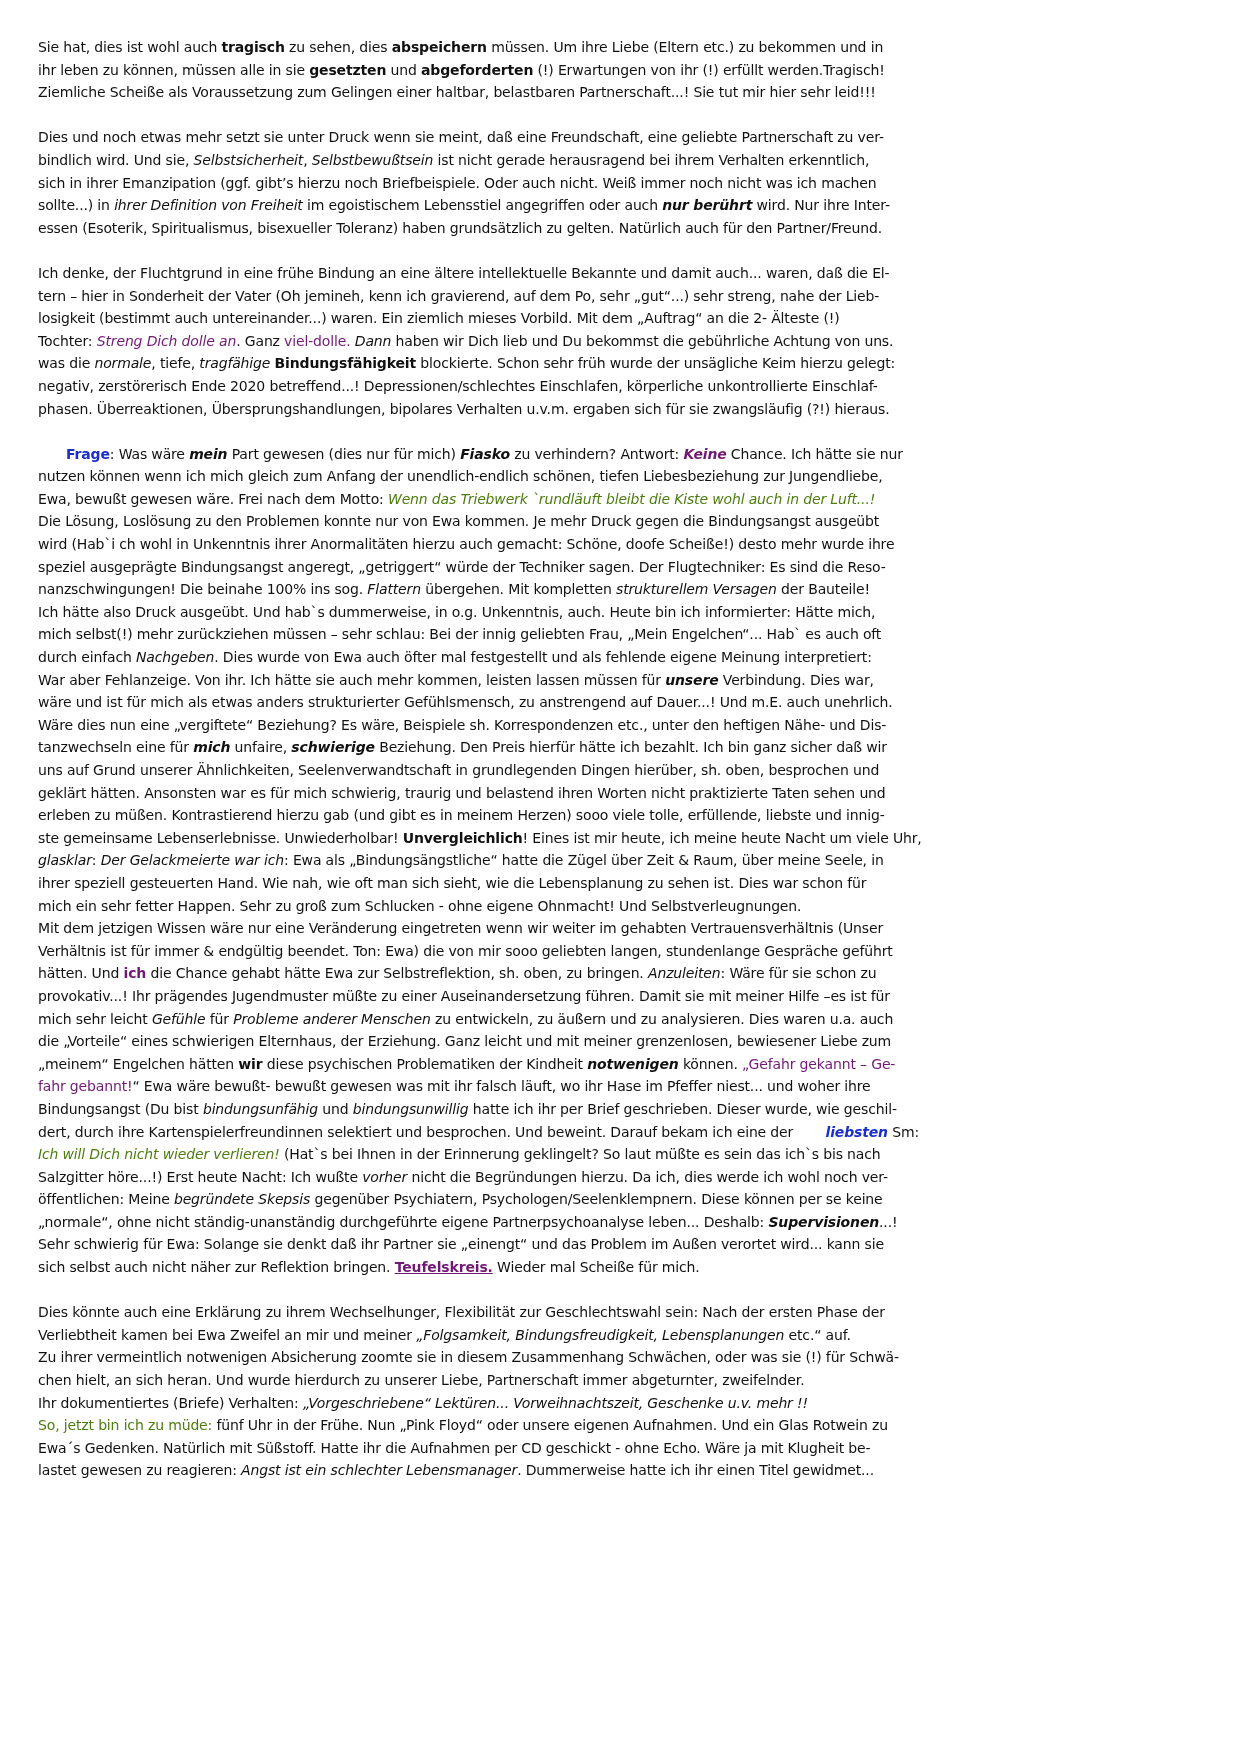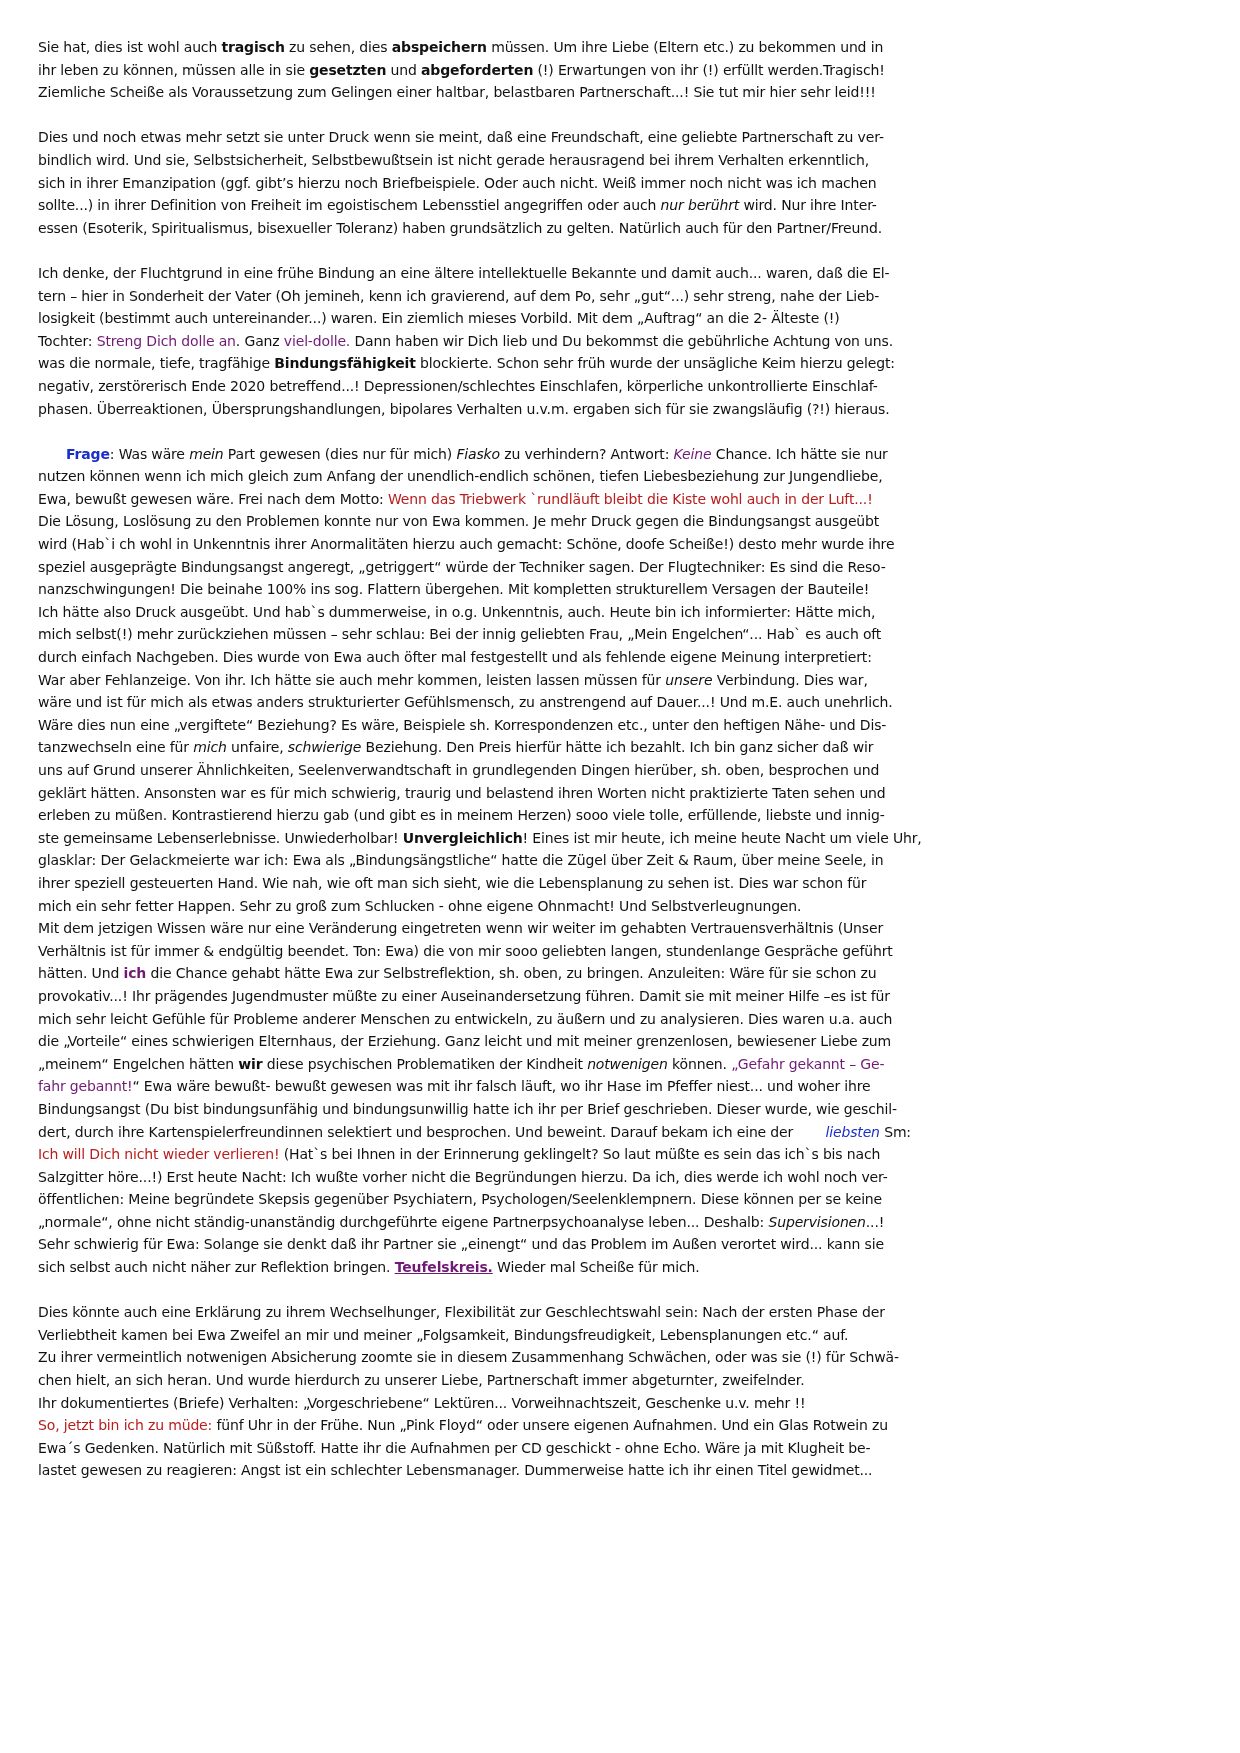--- a/index.html
+++ b/index.html
@@ -6,25 +6,25 @@
   body { width: 1240px; height: 1753px; position: relative; overflow: hidden; }
   .page {
     position: absolute; left: 38px; top: 36px; width: 1160px;
     font-family: "DejaVu Sans", sans-serif;
     font-size: 14px; line-height: 22.6px; color: #111111;
     letter-spacing: -0.15px; word-spacing: 0px;
   }
   .para { margin: 0 0 22.6px 0; }
   .line { display: block; white-space: nowrap; }
   .b { font-weight: bold; }
-  .i { }
-  .bi { font-weight: normal; font-style: italic; }
+  .i { font-style: italic; }
+  .bi { font-weight: bold; font-style: italic; }
   .red { color: #701a75; }
   .blue { color: #1a2ec8; margin-left: 28px; }
-  .navy { color: #b91c1c; }
+  .navy { color: #4d7c0f; }
   .u { text-decoration: underline; }
 </style>
 </head>
 <body>
 
 <div class="page">
   <div class="para">
       <span class="line"><span>Sie hat, dies ist wohl auch </span><span class="b">tragisch</span><span> zu sehen, dies </span><span class="b">abspeichern</span><span> müssen. Um ihre Liebe (Eltern etc.) zu bekommen und in</span></span>
       <span class="line"><span>ihr leben zu können, müssen alle in sie </span><span class="b">gesetzten</span><span> und </span><span class="b">abgeforderten</span><span> (!) Erwartungen von ihr (!) erfüllt werden.Tragisch!</span></span>
       <span class="line"><span>Ziemliche Scheiße als Voraussetzung zum Gelingen einer haltbar, belastbaren Partnerschaft...! Sie tut mir hier sehr leid!!!</span></span>

